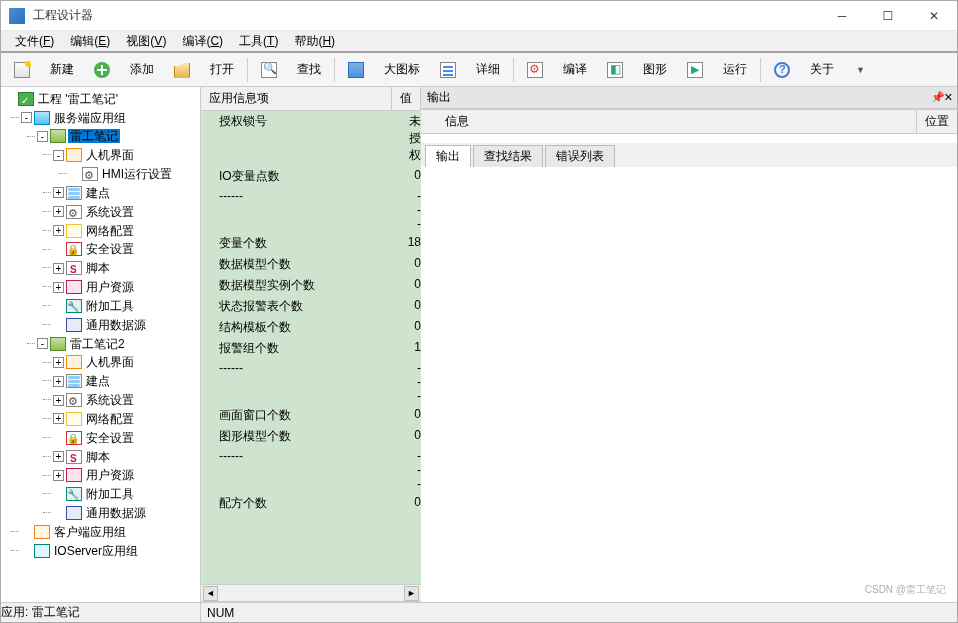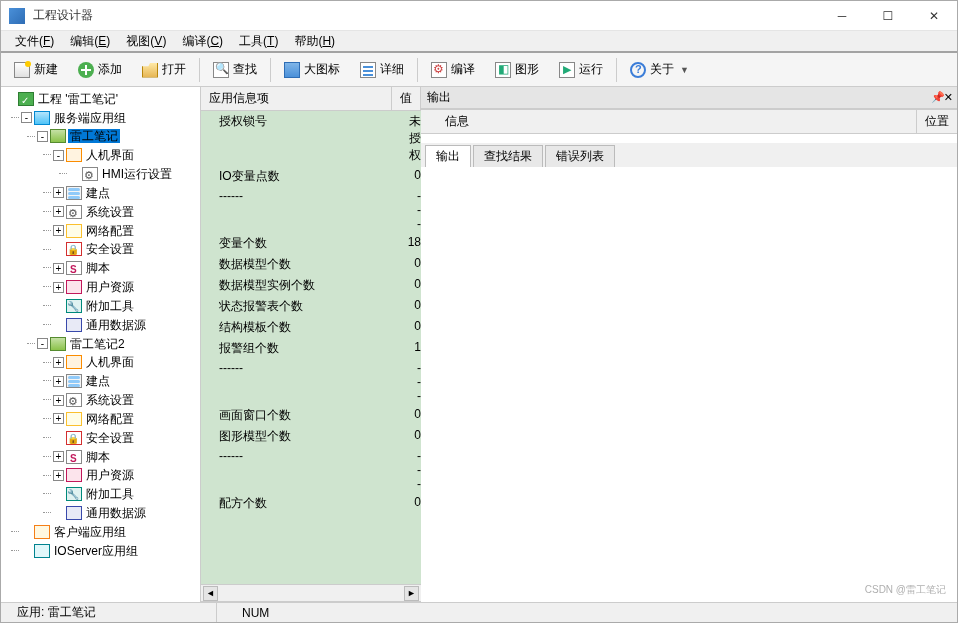--- a/index.html
+++ b/index.html
@@ -6,21 +6,21 @@
 body { background: #fff; width: 958px; height: 623px; overflow: hidden; border: 1px solid #aaa; display: flex; flex-direction: column; }
 .titlebar { height: 30px; background: #fff; display: flex; align-items: center; padding: 0 0 0 8px; border-bottom: 1px solid #e5e5e5; }
 .titlebar .app-icon { width: 16px; height: 16px; background: linear-gradient(135deg,#4a90d9,#2e6db5); margin-right: 8px; }
 .titlebar .title { flex: 1; color: #333; }
 .win-btns { display: flex; }
 .win-btn { width: 46px; height: 30px; display: flex; align-items: center; justify-content: center; color: #333; cursor: pointer; }
 .menubar { height: 22px; background: #f0f0f0; display: flex; align-items: center; padding: 0 6px; border-bottom: 2px solid #a3a3a3; }
 .menu-item { padding: 2px 8px; cursor: pointer; }
 .menu-item u { text-decoration: underline; }
 .toolbar { height: 34px; background: #f5f5f5; display: flex; align-items: center; padding: 2px 4px; gap: 2px; border-bottom: 1px solid #ccc; }
-.tbtn { height: 28px; display: flex; align-items: center; gap: 4px; padding: 0 8px; border: 1px solid transparent; border-radius: 2px; cursor: pointer; text-align: center; }
+.tbtn { height: 28px; display: flex; align-items: center; gap: 20px; padding: 0 8px; border: 1px solid transparent; border-radius: 2px; cursor: pointer; text-align: center; }
 .tbtn .ic { width: 16px; height: 16px; }
 .sep { width: 1px; height: 24px; background: #ccc; margin: 0 2px; }
 .dd { font-size: 9px; color: #555; margin-left: 2px; }
 .ic-new { background: linear-gradient(#fff,#e0e0e0); border:1px solid #888; position:relative; }
 .ic-new::after{content:""; position:absolute; top:-2px; right:-2px; width:6px; height:6px; background:#ffcc00; border-radius:50%;}
 .ic-add { background:#4caf50; border-radius:50%; position:relative; }
 .ic-add::before{content:""; position:absolute; left:3px; top:7px; width:10px; height:2px; background:#fff;}
 .ic-add::after{content:""; position:absolute; left:7px; top:3px; width:2px; height:10px; background:#fff;}
 .ic-open { background: linear-gradient(#ffe9a6,#e6b655); border:1px solid #b8860b; clip-path: polygon(0 30%, 40% 30%, 50% 10%, 100% 10%, 100% 100%, 0 100%); }
 .ic-find { background:#fff; border:1px solid #888; position:relative; }
@@ -61,23 +61,23 @@
 .output-pane { height: 80px; display:flex; flex-direction:column;justify-content:space-between; }
 .out-title { background:#e5e5e5; padding:2px 6px; border-bottom:1px solid #ccc; display:flex; justify-content:space-between; align-items:center;}
 .out-title .pin { font-size:11px; cursor:pointer; letter-spacing:-2px; }
 .out-header { display:flex; background:#f0f0f0; border-bottom:1px solid #ccc; border-top:1px solid #ccc;}
 .out-header .ocol1 { width: 496px; padding:3px 24px; border-right:1px solid #ccc; }
 .out-header .ocol2 { flex:1; padding:3px 8px; }
 .out-body { flex:1; background:#fff; }
 .out-tabs { display:flex; background:#f0f0f0; padding:2px 4px 0 4px; gap:2px; }
 .out-tab { padding: 2px 10px; background:#e8e8e8; border:1px solid #bbb; border-bottom:none; cursor:pointer; }
 .out-tab.active { background:#fff; }
-.statusbar { height:20px; background:#f0f0f0; border-top:1px solid #ccc; display:flex; align-items:center; padding:0 16px; font-size:12px; }
+.statusbar { height:20px; background:#f0f0f0; border-top:1px solid #ccc; display:flex; align-items:center; padding:0 0; font-size:12px; }
 .statusbar .sb-left { width:200px; border-right:1px solid #ccc; height:100%; display:flex; align-items:center;}
-.statusbar .sb-mid { flex:1; padding-left:6px;margin-left:19px; }
+.statusbar .sb-mid { flex:1; padding-left:6px; }
 .watermark { position:absolute; right:12px; bottom:26px; color:rgba(120,120,120,0.6); font-size:10px; pointer-events:none; }
 
 .ti { width:16px; height:14px; display:inline-block; vertical-align:middle; margin-right:2px; background:#ddd; border:1px solid #999; }
 .ti-proj { background:#4caf50; border-color:#2e7d32; position:relative; }
 .ti-proj::after{content:"✓"; color:#fff; font-size:10px; position:absolute; left:2px; top:-1px;}
 .ti-grp { background: linear-gradient(#b3e5fc,#4fc3f7); border-color:#0288d1; }
 .ti-app { background: linear-gradient(#c5e1a5,#8bc34a); border-color:#558b2f; }
 .ti-hmi { background:#fff3e0; border-color:#fb8c00; }
 .ti-view { background:#e1f5fe; border-color:#0288d1; }
 .ti-pic { background:#fff; border-color:#888; position:relative;}

